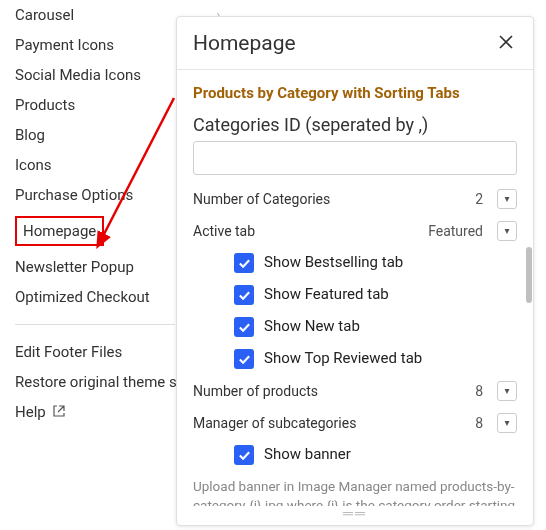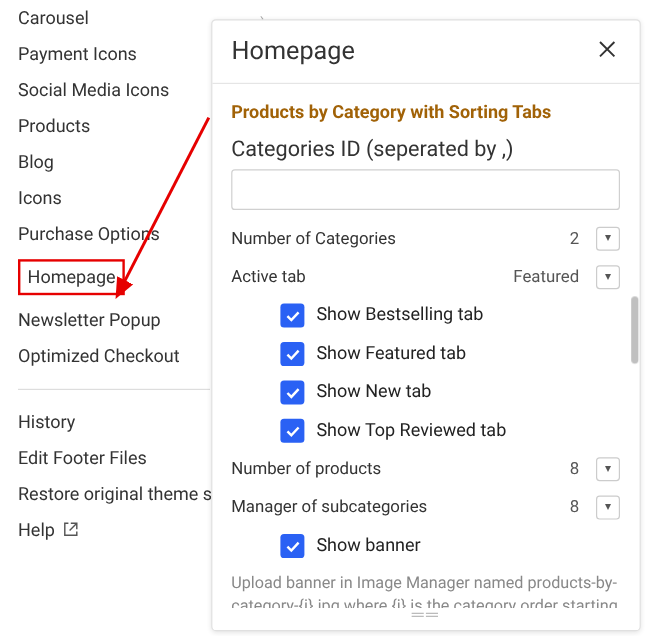--- a/index.html
+++ b/index.html
@@ -226,23 +226,20 @@
   <div class="sidebar-item">
     <span class="label">Newsletter Popup</span>
   </div>
   <div class="sidebar-item">
     <span class="label">Optimized Checkout</span>
   </div>
 
   <hr class="sidebar-divider">
 
   <div class="sidebar-item">
-    <span class="label">History</span>
-  </div>
-  <div class="sidebar-item">
     <span class="label">Edit Footer Files</span>
   </div>
   <div class="sidebar-item">
     <span class="label">Restore original theme styles</span>
   </div>
   <div class="sidebar-item">
     <span class="label">
       <span>Help</span>
       <span class="ext-icon">
         <svg viewBox="0 0 12 12" width="12" height="12">

